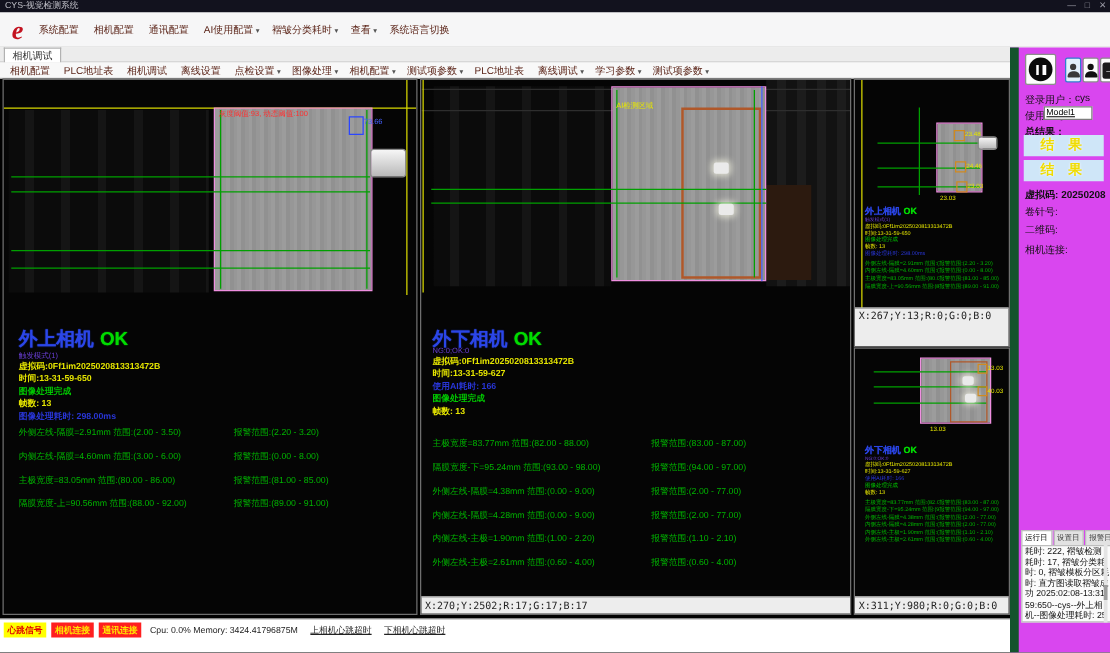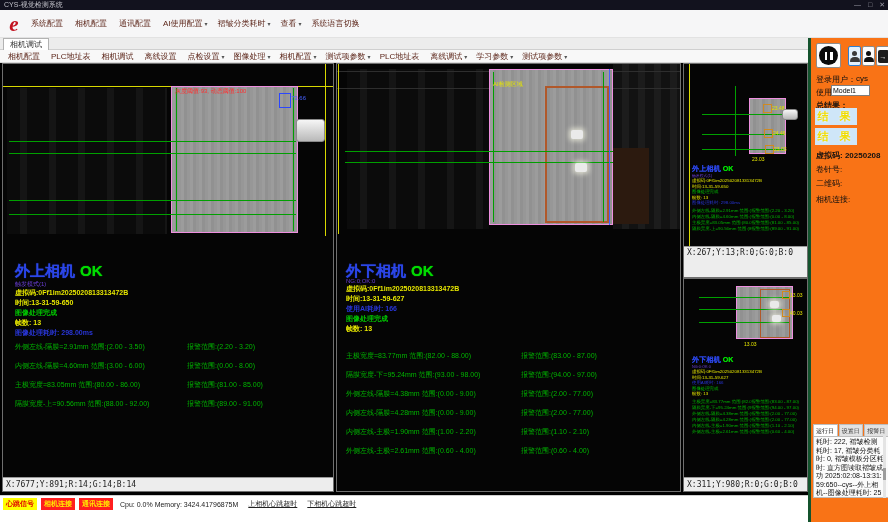--- a/index.html
+++ b/index.html
@@ -71,34 +71,34 @@
   .mini-block{position:absolute;transform:scale(0.55);transform-origin:0 0;width:215px;white-space:nowrap}
   .mini-block .mtitle{font-size:13px;font-weight:bold;color:#2b46e8;text-shadow:0 0 1px #2b46e8}
   .mini-block .mtitle .ok{color:#00dc00;margin-left:4px;text-shadow:0 0 1px #00dc00}
   .mini-block .msub{font-size:7px;color:#6a3fd6;line-height:8px}
   .mini-block .ml-y{font-size:8px;color:#e6e600;line-height:10px}
   .mini-block .ml-g{font-size:8px;color:#00c800;line-height:10px}
   .mini-block .ml-b{font-size:8px;color:#2936d8;line-height:10px}
   .mini-block .mrow{display:flex;font-size:8px;color:#00b400;height:11px;line-height:11px}
   .mini-block .mrow .m{width:108px;overflow:hidden}
   
-  .sidebar{left:808px;top:38px;width:80px;height:484px;background:#f97316;border-left:3px solid #14532d;box-sizing:border-box}
+  .sidebar{left:808px;top:38px;width:80px;height:484px;background:#d946ef;border-left:7px solid #14532d;box-sizing:border-box}
   .sb-btn{position:absolute;background:#fdfdfd;border:1px solid #8c8c8c;border-radius:2px;
           display:flex;align-items:center;justify-content:center;box-sizing:border-box}
   .pause-circle{width:19px;height:19px;border-radius:50%;background:#0a0a0a;display:flex;align-items:center;justify-content:center;gap:3px}
   .pb{width:2.5px;height:8px;background:#fff}
   .person{width:11px;height:11px;position:relative}
   .person::before{content:"";position:absolute;top:0;left:3px;width:5px;height:5px;border-radius:50%;background:#3a3a3a}
   .person::after{content:"";position:absolute;bottom:0;left:0.5px;width:10px;height:5px;border-radius:5px 5px 1px 1px;background:#3a3a3a}
   .person.dark::before,.person.dark::after{background:#101010}
   .door{width:11px;height:13px;background:#1c1c1c;border-radius:2px;color:#fff;font-size:7px;line-height:13px;text-align:center}
   .sb-label{position:absolute;font-size:8px;color:#111;white-space:nowrap}
   .sb-input{position:absolute;border:1px solid #7e7e7e;background:#fff;font-size:7px;padding:0 1px;box-sizing:border-box;
             font-family:"Liberation Sans","DejaVu Sans",sans-serif}
-  .result-box{position:absolute;left:4px;width:42px;height:17px;background:#cfe6f8;color:#f0dc00;font-weight:bold;
+  .result-box{position:absolute;left:4px;width:64px;height:17px;background:#cfe6f8;color:#f0dc00;font-weight:bold;
               font-size:11px;letter-spacing:4px;text-align:center;line-height:17px;text-shadow:0 0 2px #ffffff}
   .log-tabs{position:absolute;left:2px;top:386px;width:76px;height:12px;display:flex;gap:1px}
   .log-tab{font-size:6px;line-height:12px;padding:0 2px;background:#e2e2e2;border:1px solid #bdbdbd;border-bottom:none;color:#333;box-sizing:border-box}
   .log-tab.sel{background:#fff;color:#000}
   .log-box{position:absolute;left:2px;top:398px;width:76px;height:62px;background:#fbfbfb;border:1px solid #bdbdbd;
            font-size:7px;line-height:8.5px;color:#111;padding:1px 4px 1px 2px;box-sizing:border-box;overflow:hidden;word-break:break-all}
   .log-scroll{position:absolute;right:2px;top:398px;width:3px;height:62px;background:#e4e4e4}
   .log-thumb{position:absolute;right:2px;top:430px;width:3px;height:12px;background:#9d9d9d}
   
   .bottombar{left:0;top:495px;width:808px;height:17px;background:#fff;border-top:1px solid #cfcfcf;
@@ -214,21 +214,20 @@
       <div class="row">
         <span class="m">主极宽度=83.05mm 范围:(80.00 - 86.00)</span>
         <span class="a">报警范围:(81.00 - 85.00)</span>
       </div>
 
       <div class="row">
         <span class="m">隔膜宽度-上=90.56mm 范围:(88.00 - 92.00)</span>
         <span class="a">报警范围:(89.00 - 91.00)</span>
       </div>
     </div>
-  <div class="vstatus">X:7677;Y:891;R:14;G:14;B:14</div>
 </div>
 
 <div class="abs view view-mid">
   <div class="stripes" style="left:10px;top:5px;width:142px;height:160px"></div>
   <div class="machine" style="left:276px;top:0;width:68px;height:165px"></div>
   <div class="rust" style="left:276px;top:84px;width:36px;height:76px"></div>
   <div class="grline-h" style="left:0;top:7px;width:344px"></div>
   <div class="grline-h" style="left:0;top:24px;width:344px"></div>
   <div class="yline-v" style="left:1px;top:0;height:170px"></div>
   <div class="grey-img" style="left:152px;top:5px;width:124px;height:156px"></div>
@@ -276,20 +275,21 @@
       <div class="row">
         <span class="m">内侧左线-主极=1.90mm 范围:(1.00 - 2.20)</span>
         <span class="a">报警范围:(1.10 - 2.10)</span>
       </div>
 
       <div class="row">
         <span class="m">外侧左线-主极=2.61mm 范围:(0.60 - 4.00)</span>
         <span class="a">报警范围:(0.60 - 4.00)</span>
       </div>
     </div>
+  <div class="vstatus">X:270;Y:2502;R:17;G:17;B:17</div>
 </div>
 
 <div class="abs view mini-top">
   <div class="yline-v" style="left:5px;top:0;height:200px"></div>
   <div class="grey-img" style="left:65px;top:34px;width:37px;height:56px"></div>
   <div class="gline-v" style="left:51px;top:22px;height:70px"></div>
   <div class="gline-h" style="left:18px;top:50px;width:82px"></div>
   <div class="gline-h" style="left:18px;top:70px;width:82px"></div>
   <div class="gline-h" style="left:18px;top:85px;width:82px"></div>
   <div class="orange-box" style="left:79px;top:40px;width:7px;height:7px"></div>

